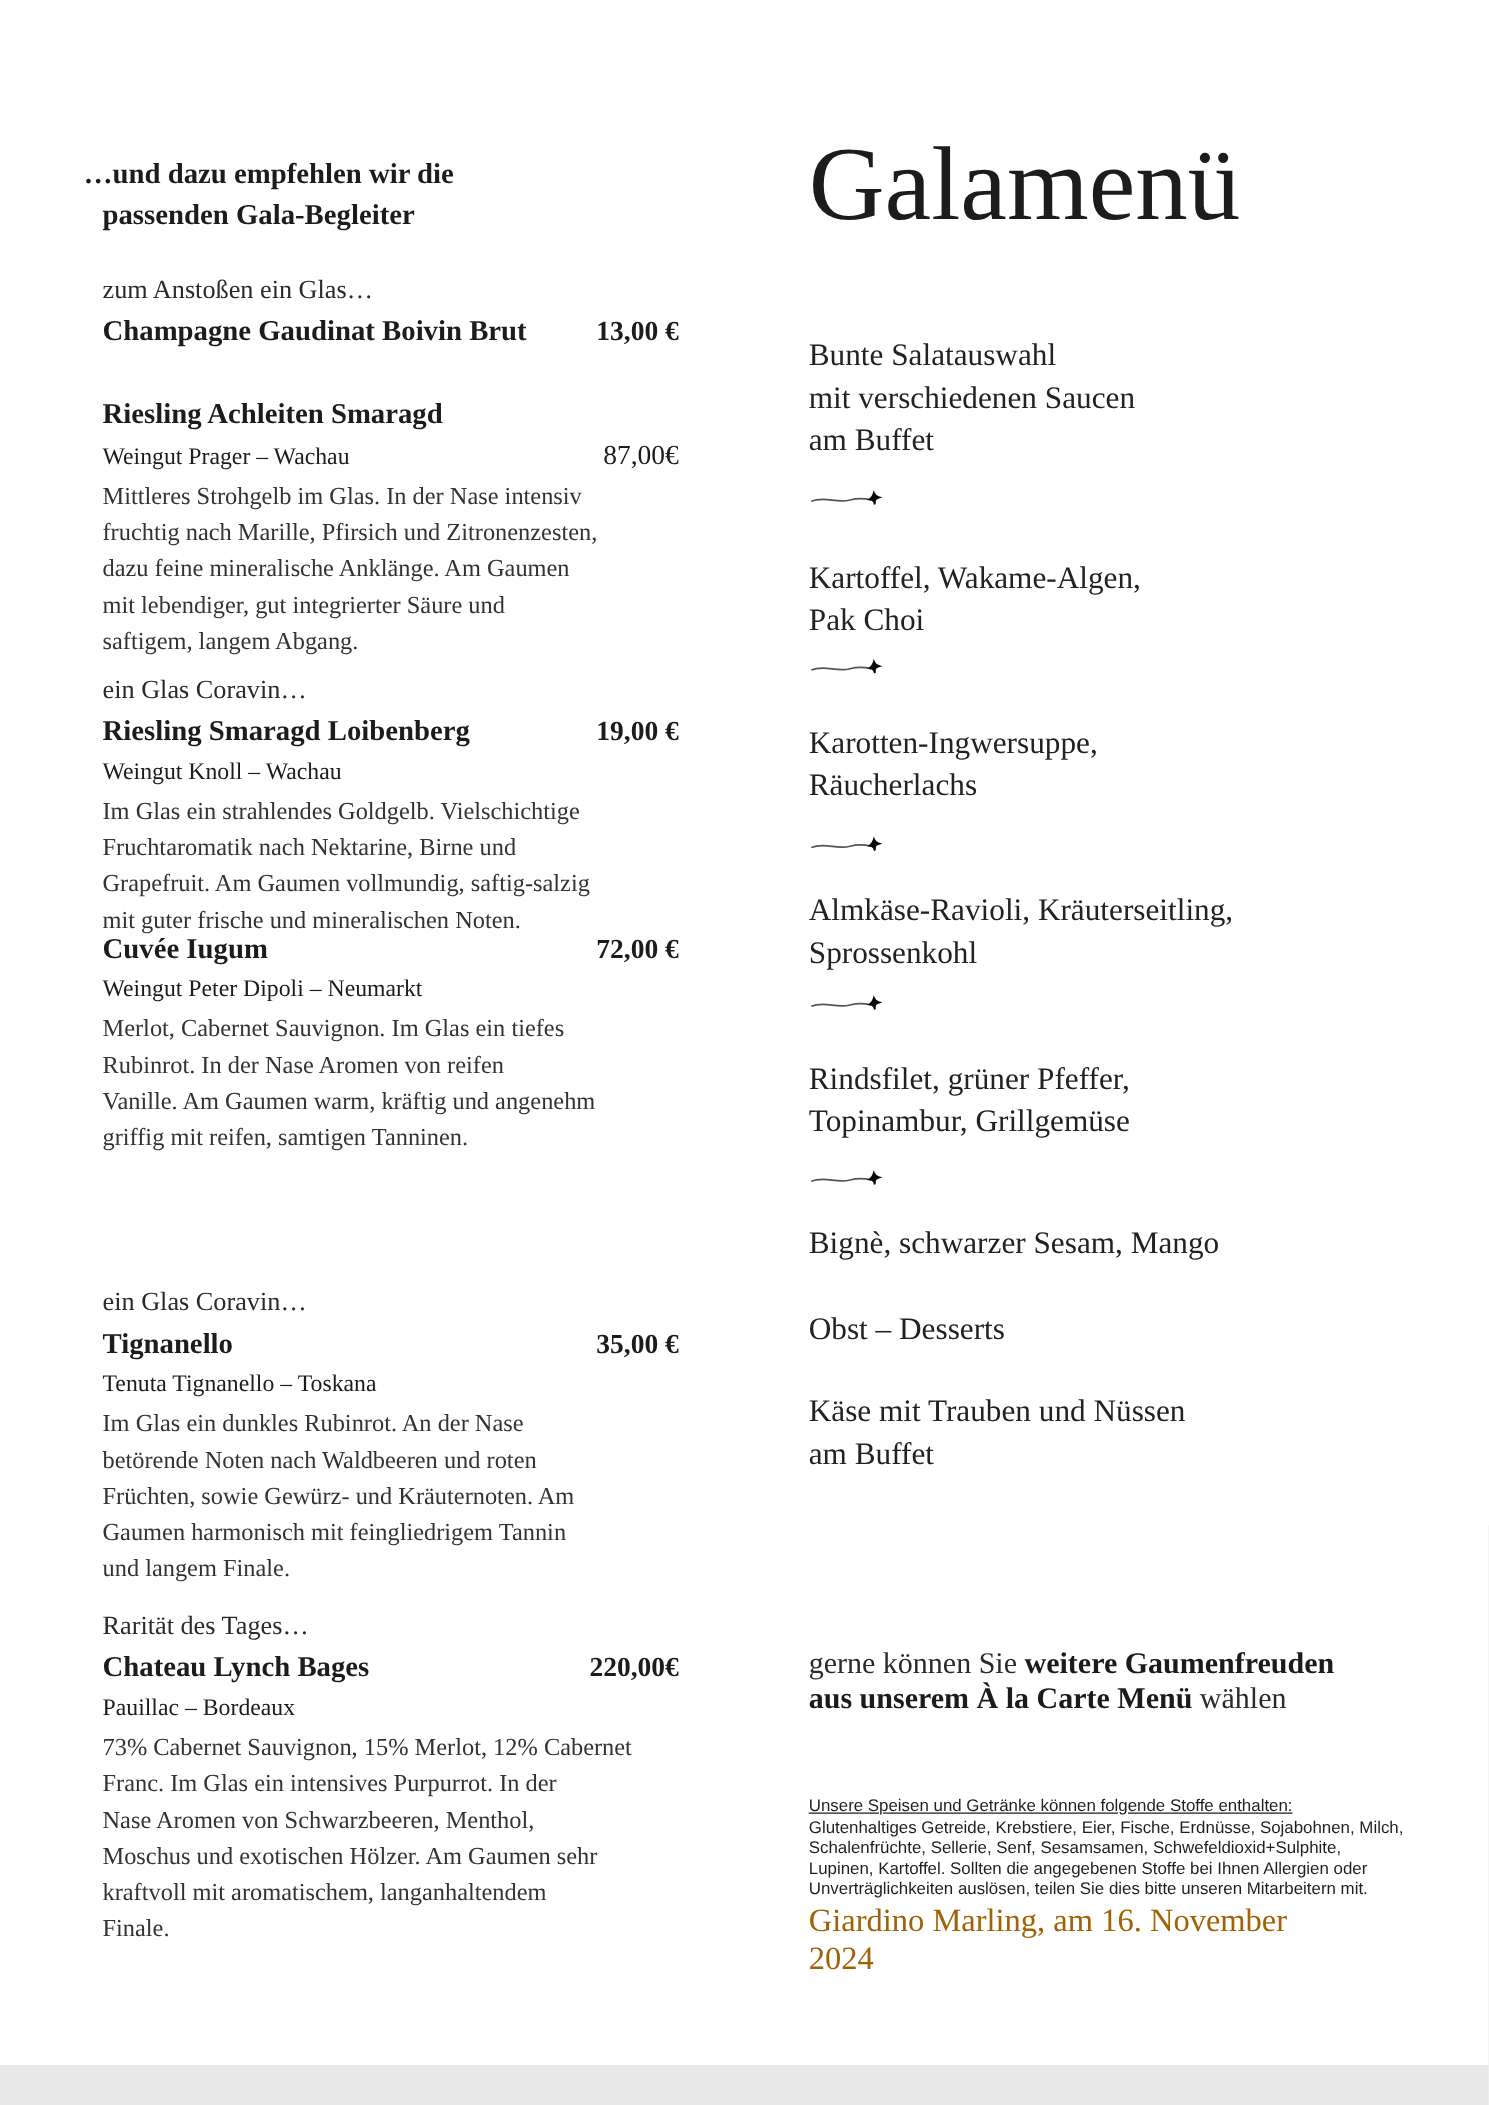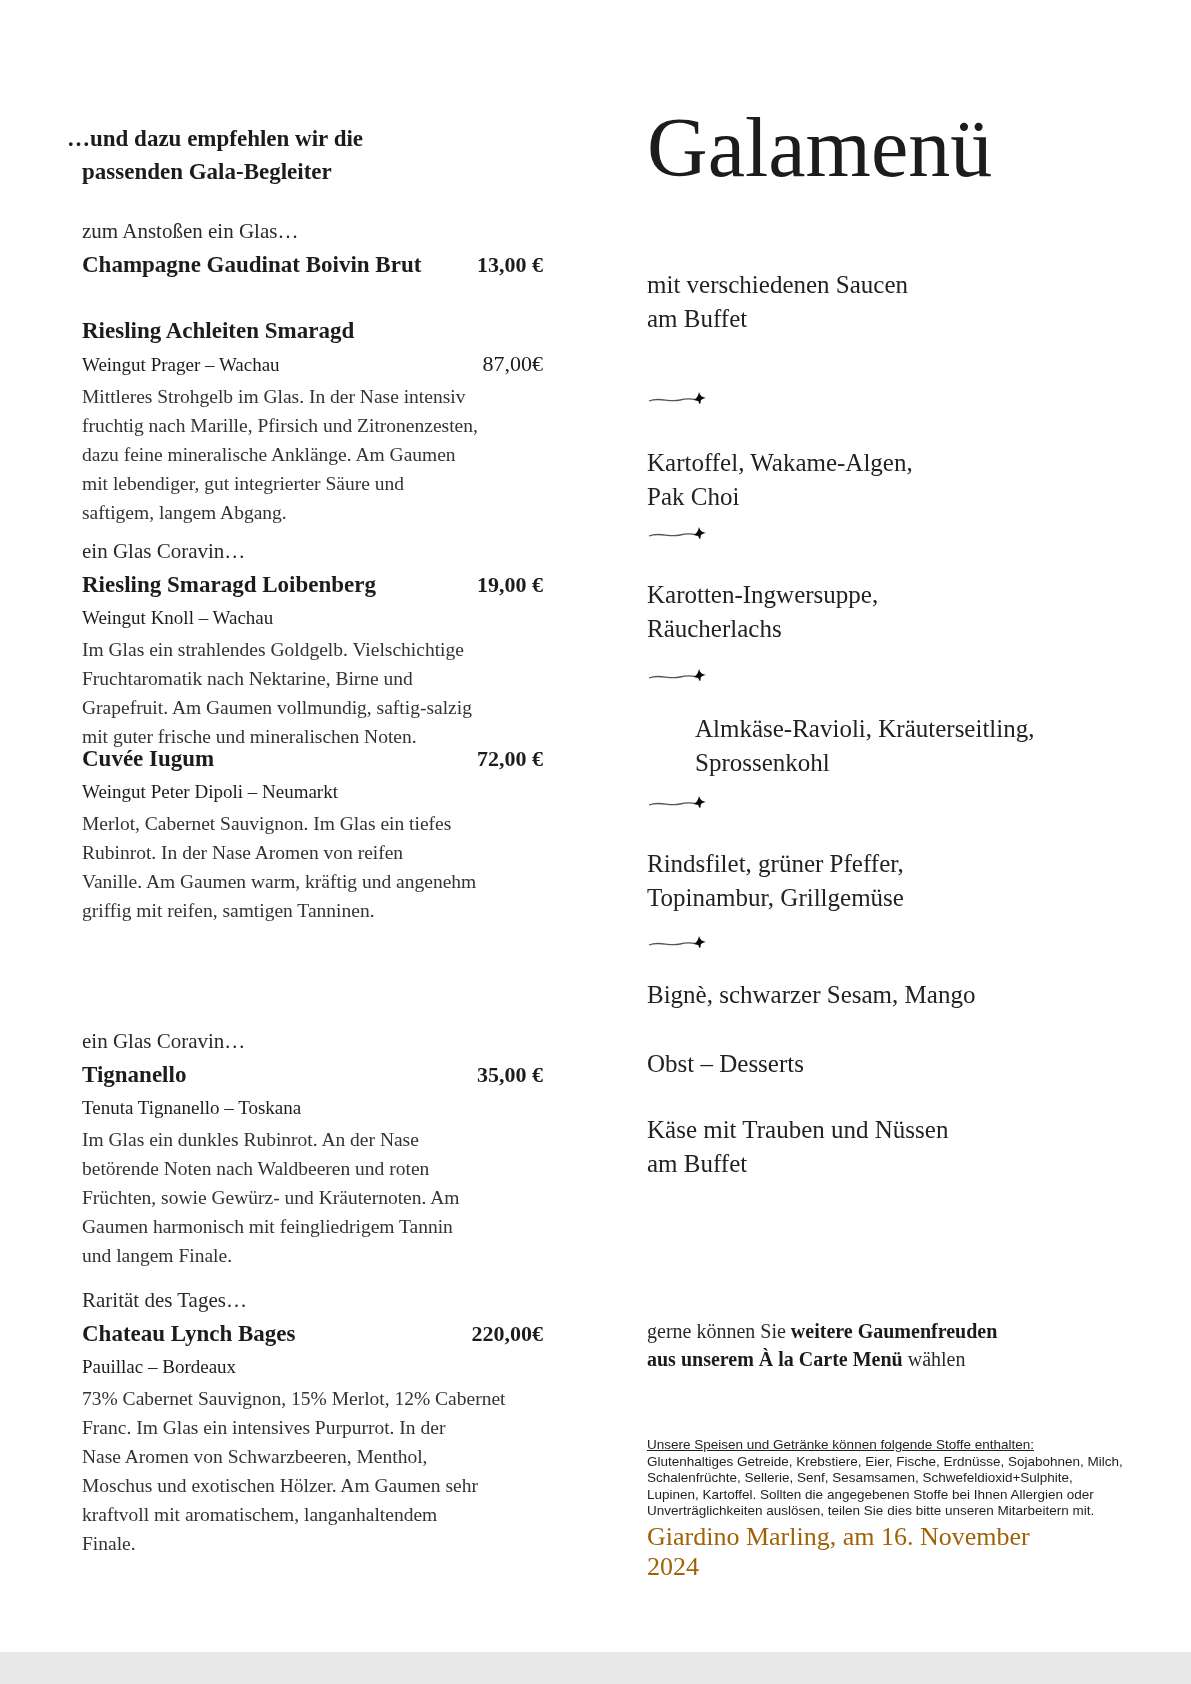--- a/index.html
+++ b/index.html
@@ -27,26 +27,26 @@
   .desc-line{font-size:19.5px;line-height:29px;color:#333;white-space:nowrap;}
   
   .wine-1{top:218px;} .wine-2{top:316px;} .wine-3{top:538px;}
   .wine-4{top:744px;} .wine-5{top:1028px;} .wine-6{top:1287px;}
   
   .rcol{left:647px;width:440px;}
   .menu-title{top:104px;font-size:84px;line-height:88px;font-weight:400;}
   .course{font-size:25px;line-height:34px;color:#222;}
   .course div{white-space:nowrap;}
   .course-1{top:268px;} .course-2{top:446px;} .course-3{top:578px;}
-  .course-4{top:712px;margin-left:48px;} .course-5{top:847px;} .course-6{top:978px;}
+  .course-4{top:712px;} .course-5{top:847px;} .course-6{top:978px;}
   .course-7{top:1047px;} .course-8{top:1113px;}
   .sq{width:66px;height:18px;}
   .sq-1{top:390px;} .sq-2{top:525px;} .sq-3{top:667px;}
   .sq-4{top:794px;} .sq-5{top:934px;}
-  .note{top:1317px;font-size:20px;line-height:28px;color:#2a2a2a;}
+  .note{top:1317px;font-size:24px;line-height:28px;color:#2a2a2a;}
   .note b{color:#1b1b1b;}
   .allergens{top:1392px;font-family:"Liberation Sans","DejaVu Sans",sans-serif;
              font-size:13.5px;line-height:16.5px;color:#1f1f1f;}
   .allergens .hd{text-decoration:underline;margin-top:45px;}
   .allergens div{white-space:nowrap;}
   .signature{top:1522px;font-size:26px;color:#a16207;}
   .hidden-defs{position:absolute;width:0;height:0;overflow:hidden;}
 </style>
 </head>
 <body>
@@ -149,20 +149,21 @@
     <div class="desc-line">Franc. Im Glas ein intensives Purpurrot. In der</div>
     <div class="desc-line">Nase Aromen von Schwarzbeeren, Menthol,</div>
     <div class="desc-line">Moschus und exotischen Hölzer. Am Gaumen sehr</div>
     <div class="desc-line">kraftvoll mit aromatischem, langanhaltendem</div>
     <div class="desc-line">Finale.</div>
   </div>
 
   <div class="abs rcol menu-title">Galamenü</div>
 
   <div class="abs rcol course course-1">
+    <div>Bunte Salatauswahl</div>
     <div>mit verschiedenen Saucen</div>
     <div>am Buffet</div>
   </div>
 
   <svg class="abs rcol sq sq-1" viewBox="0 0 66 18">
       <use href="#flourish"></use>
     </svg>
 
   <div class="abs rcol course course-2">
     <div>Kartoffel, Wakame-Algen,</div>

